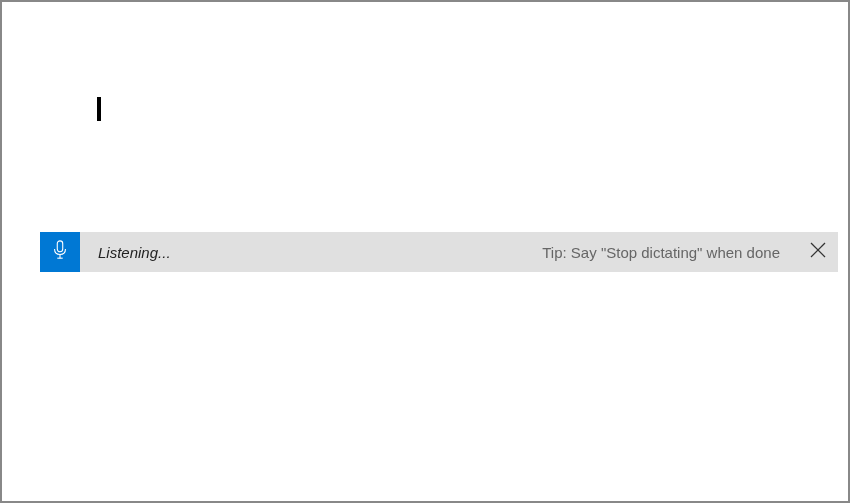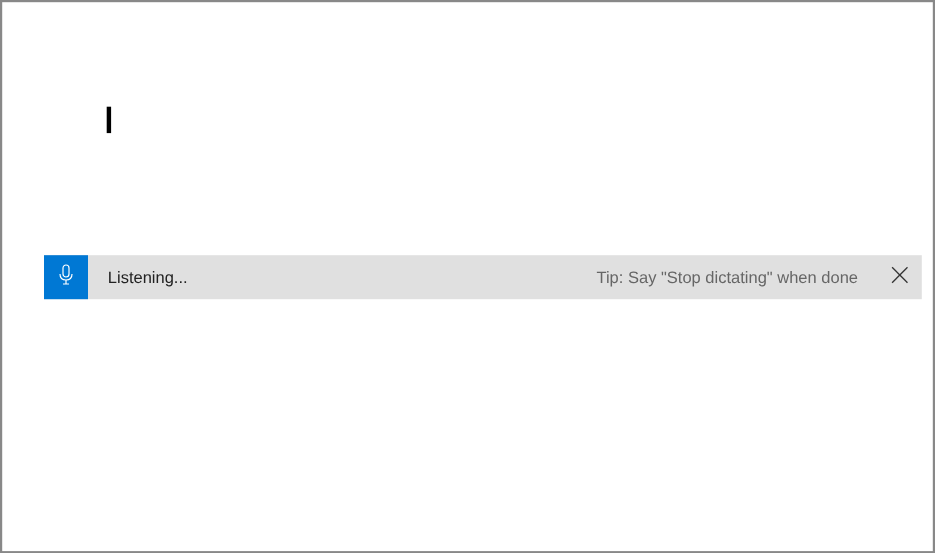--- a/index.html
+++ b/index.html
@@ -51,20 +51,21 @@
     }
     .mic-button svg {
       width: 16px;
       height: 20px;
     }
     .status-text {
       margin-left: 18px;
       font-size: 15px;
       color: #222;
       flex-shrink: 0;
+      font-style: italic;
     }
     .spacer {
       flex: 1;
     }
     .tip-text {
       font-size: 15px;
       color: #666;
       margin-right: 18px;
     }
     .close-button {

